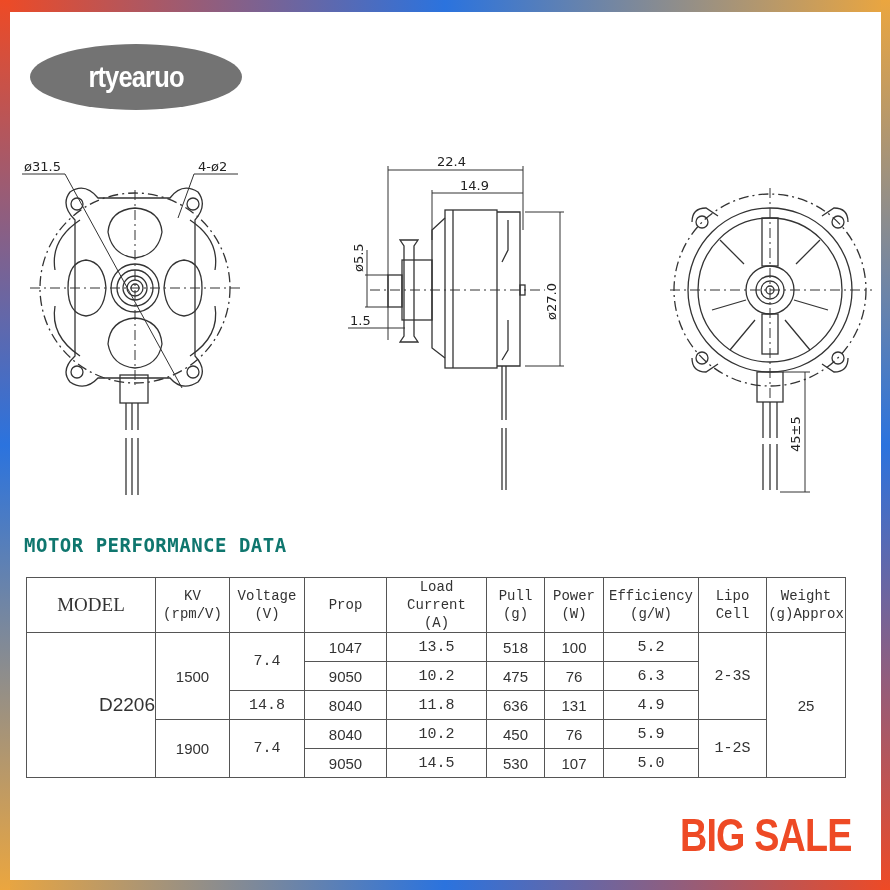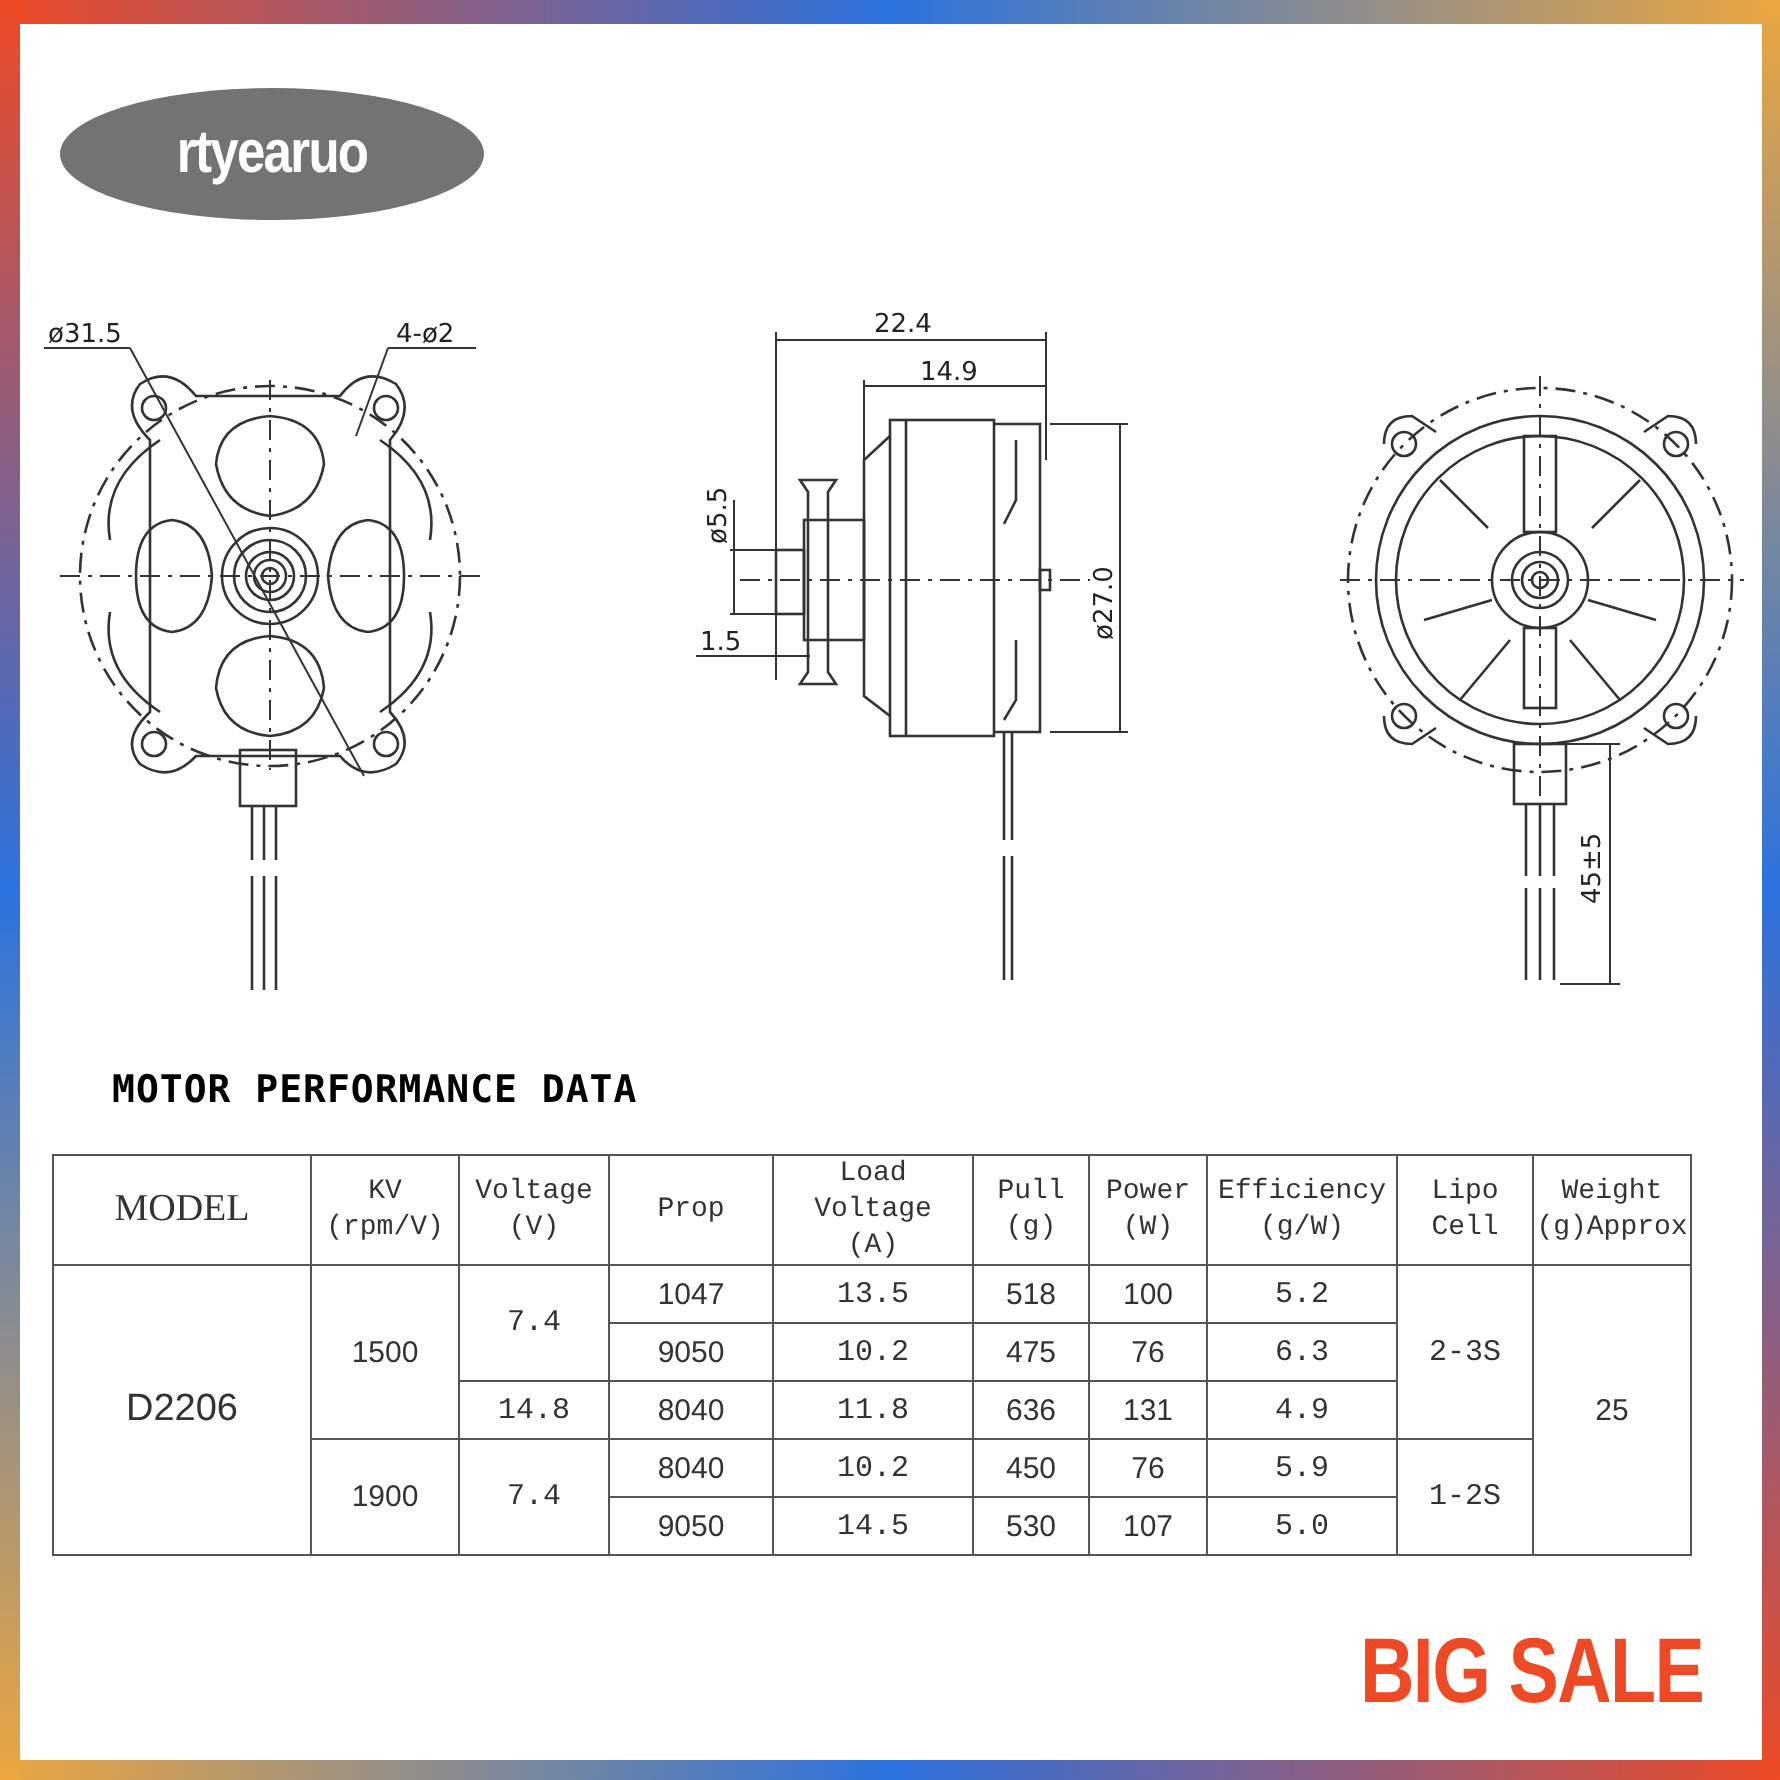--- a/index.html
+++ b/index.html
@@ -9,29 +9,29 @@
   .frame-left { position: absolute; left: 0; top: 0; width: 10px; height: 890px; background: linear-gradient(180deg, #ee4a25 0%, #2b73de 50%, #eba63f 100%); }
   .frame-right { position: absolute; right: 0; top: 0; width: 9px; height: 890px; background: linear-gradient(180deg, #eba63f 0%, #2b73de 50%, #ee4a25 100%); }
 
   .brand { position: absolute; left: 30px; top: 44px; width: 212px; height: 66px; border-radius: 50%; background: #737373; display: flex; align-items: center; justify-content: center; }
   .brand span { color: #fff; font-family: "Liberation Sans", sans-serif; font-weight: bold; font-size: 30px; letter-spacing: -1px; transform: scaleX(0.85); }
 
   .drawings { position: absolute; left: 0; top: 140px; width: 796px; height: 370px; }
   .drawings svg { position: absolute; }
   .dim-text { font-family: "DejaVu Sans", sans-serif; font-size: 13px; fill: #222; }
 
-  .section-title { position: absolute; left: 24px; top: 534px; font-family: "DejaVu Sans Mono", monospace; font-weight: bold; font-size: 19px; color: #000000; letter-spacing: 0.5px; margin-left: 32px; }
+  .section-title { position: absolute; left: 24px; top: 534px; font-family: "DejaVu Sans Mono", monospace; font-weight: bold; font-size: 19px; color: #0f766e; letter-spacing: 0.5px; }
 
   table.perf { position: absolute; left: 26px; top: 577px; border-collapse: collapse; font-family: "Liberation Serif", serif; color: #333; }
   table.perf td, table.perf th { border: 1.3px solid #555; text-align: center; font-weight: normal; padding: 0; font-size: 15px; }
   table.perf th { height: 47px; font-family: "Liberation Mono", monospace; font-size: 14px; line-height: 18px; }
   table.perf th.model { font-family: "Liberation Serif", serif; font-size: 19px; margin-left: 28px; }
   table.perf td { height: 28px; font-family: Liberation Sans, sans-serif; font-size: 15px; }
   table.perf td.mono { font-family: "Liberation Mono", monospace; }
-  table.perf td.model-cell { font-size: 19px; }
+  table.perf td.model-cell { font-size: 19px; text-align: right; }
 
   .sale { position: absolute; left: 680px; top: 808px; color: #ee4a25; font-family: "Liberation Sans", sans-serif; font-weight: bold; font-size: 46px; letter-spacing: -1px; transform: scaleX(0.82); transform-origin: left center; }
 </style>
 </head>
 <body>
 
 <div class="frame-top"></div>
 <div class="frame-bottom"></div>
 <div class="frame-left"></div>
 <div class="frame-right"></div>
@@ -169,21 +169,21 @@
       <col style="width:95px">
     <col style="width:68px">
       <col style="width:79px">
   </colgroup>
   <tbody>
       <tr>
     <th class="model"><span>MODEL</span></th>
     <th><span>KV</span><br><span>(rpm/V)</span></th>
     <th><span>Voltage</span><br><span>(V)</span></th>
     <th><span>Prop</span></th>
-    <th><span>Load Voltage</span><br><span>(A)</span></th>
+    <th><span>Load Current</span><br><span>(A)</span></th>
     <th><span>Pull</span><br><span>(g)</span></th>
     <th><span>Power</span><br><span>(W)</span></th>
     <th><span>Efficiency</span><br><span>(g/W)</span></th>
     <th><span>Lipo</span><br><span>Cell</span></th>
     <th><span>Weight</span><br><span>(g)Approx</span></th>
   </tr>
   <tr>
     <td rowspan="5" class="model-cell">D2206</td>
     <td rowspan="3">1500</td>
     <td rowspan="2" class="mono">7.4</td>

